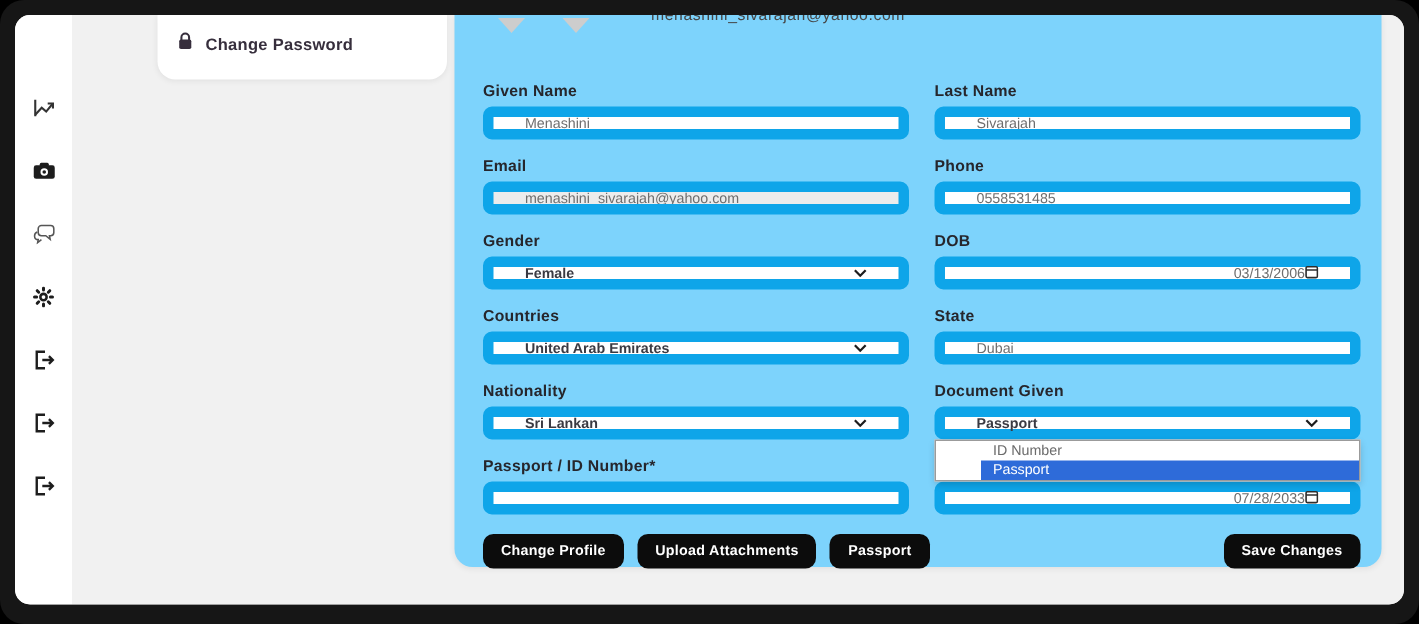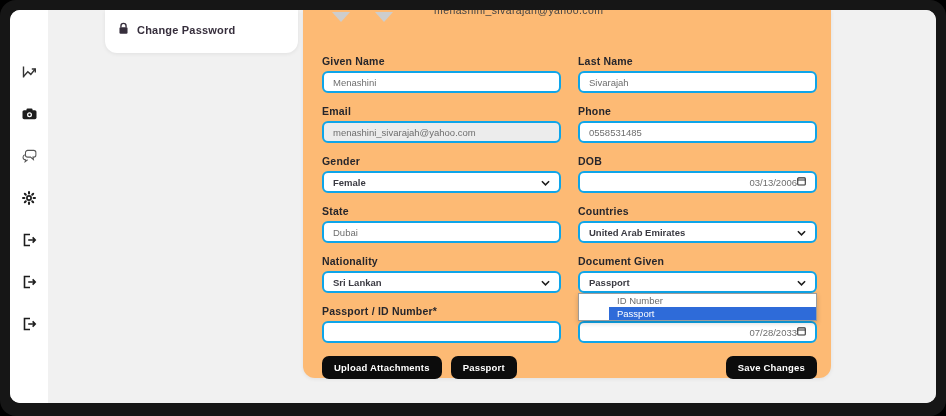--- a/index.html
+++ b/index.html
@@ -29,22 +29,22 @@
   .password-card {
     position: absolute; left: 57px; top: 0; width: 193px; height: 43px;
     background: #fff; border-radius: 0 0 12px 12px;
     box-shadow: 0 1px 4px rgba(0,0,0,0.07);
     display: flex; align-items: center; gap: 8px; padding: 0 0 4px 13px;
   }
   .password-card .label {
     font-size: 11px; font-weight: 700; color: #362e3c; letter-spacing: .2px;
   }
   .form-card {
-    position: absolute; left: 255px; top: 0; width: 528px; height: 368px;
-    background: #fdba74; border-radius: 0 0 12px 12px;
+    position: absolute; left: 255px; top: 0; width: 618px; height: 368px;
+    background: #7dd3fc; border-radius: 0 0 12px 12px;
     box-shadow: 0 1px 4px rgba(0,0,0,0.07);
     padding: 0 14px 0 19px;
   }
   .card-top { position: relative; height: 30px; overflow: hidden; }
   .caret {
     position: absolute; top: 2px; width: 0; height: 0;
     border-left: 9px solid transparent; border-right: 9px solid transparent;
     border-top: 10px solid #cdcdcd;
   }
   .caret.c1 { left: 10px; } .caret.c2 { left: 53px; }
@@ -56,23 +56,23 @@
   .form-grid {
     display: grid; grid-template-columns: 1fr 1fr;
     column-gap: 17px; row-gap: 12px; margin-top: 15px;
   }
   .field .flabel {
     font-size: 10.5px; font-weight: 700; color: #26262c;
     letter-spacing: .2px; margin-bottom: 4px; height: 12px;
   }
   .field .flabel.spacer { visibility: hidden; }
   .control {
-    height: 22px; border: 2px solid #0ea5e9; border-radius: 6px;
+    height: 22px; border: 7px solid #0ea5e9; border-radius: 6px;
     background: #fff; width: 100%;
-    display: flex; align-items: center; padding: 0 9px;
+    display: flex; align-items: center; padding: 0 21px;
     font-size: 9.5px; color: #6e6e6e;
   }
   input.control { font-family: "Liberation Sans", sans-serif; outline: none; }
   .control.disabled { background: #ececec; }
   .control.selectbox { justify-content: space-between; cursor: pointer; }
   .control.selectbox .sel-value { font-weight: 700; color: #3a3a42; font-size: 9.5px; }
   .control.datebox { justify-content: flex-end; }
   .select-wrap { position: relative; }
   .dropdown {
     position: absolute; left: 0; right: 0; top: 100%; z-index: 9;
@@ -216,33 +216,33 @@
               <span>
                 <svg width="9" height="10" viewBox="0 0 10 11">
                   <rect x="0.8" y="2" width="8.4" height="8" rx="1" fill="none" stroke="#2d2d2d" stroke-width="1.2"></rect>
                   <line x1="0.8" y1="4.4" x2="9.2" y2="4.4" stroke="#2d2d2d" stroke-width="1.2"></line>
                 </svg>
               </span>
             </div>
           </div>
 
           <div class="field">
-            <div class="flabel">State</div>
-            <input class="control" type="text" value="Dubai" style="">
-          </div>
-          <div class="field">
             <div class="flabel">Countries</div>
             <div class="control selectbox">
               <span class="sel-value">United Arab Emirates</span>
               <span>
                 <svg width="9" height="6" viewBox="0 0 10 6">
                     <polyline points="1,1 5,5 9,1" fill="none" stroke="#1d1d1d" stroke-width="1.7"></polyline>
                   </svg>
               </span>
             </div>
+          </div>
+          <div class="field">
+            <div class="flabel">State</div>
+            <input class="control" type="text" value="Dubai" style="">
           </div>
 
           <div class="field">
             <div class="flabel">Nationality</div>
             <div class="control selectbox">
               <span class="sel-value">Sri Lankan</span>
               <span>
                 <svg width="9" height="6" viewBox="0 0 10 6">
                     <polyline points="1,1 5,5 9,1" fill="none" stroke="#1d1d1d" stroke-width="1.7"></polyline>
                   </svg>
@@ -279,20 +279,21 @@
                 <svg width="9" height="10" viewBox="0 0 10 11">
                   <rect x="0.8" y="2" width="8.4" height="8" rx="1" fill="none" stroke="#2d2d2d" stroke-width="1.2"></rect>
                   <line x1="0.8" y1="4.4" x2="9.2" y2="4.4" stroke="#2d2d2d" stroke-width="1.2"></line>
                 </svg>
               </span>
             </div>
           </div>
         </div>
 
         <div class="btn-row">
+          <button class="btn">Change Profile</button>
           <button class="btn">Upload Attachments</button>
           <button class="btn">Passport</button>
           <button class="btn save">Save Changes</button>
         </div>
 
       </div>
     </div>
   </div>
 </div>
 

